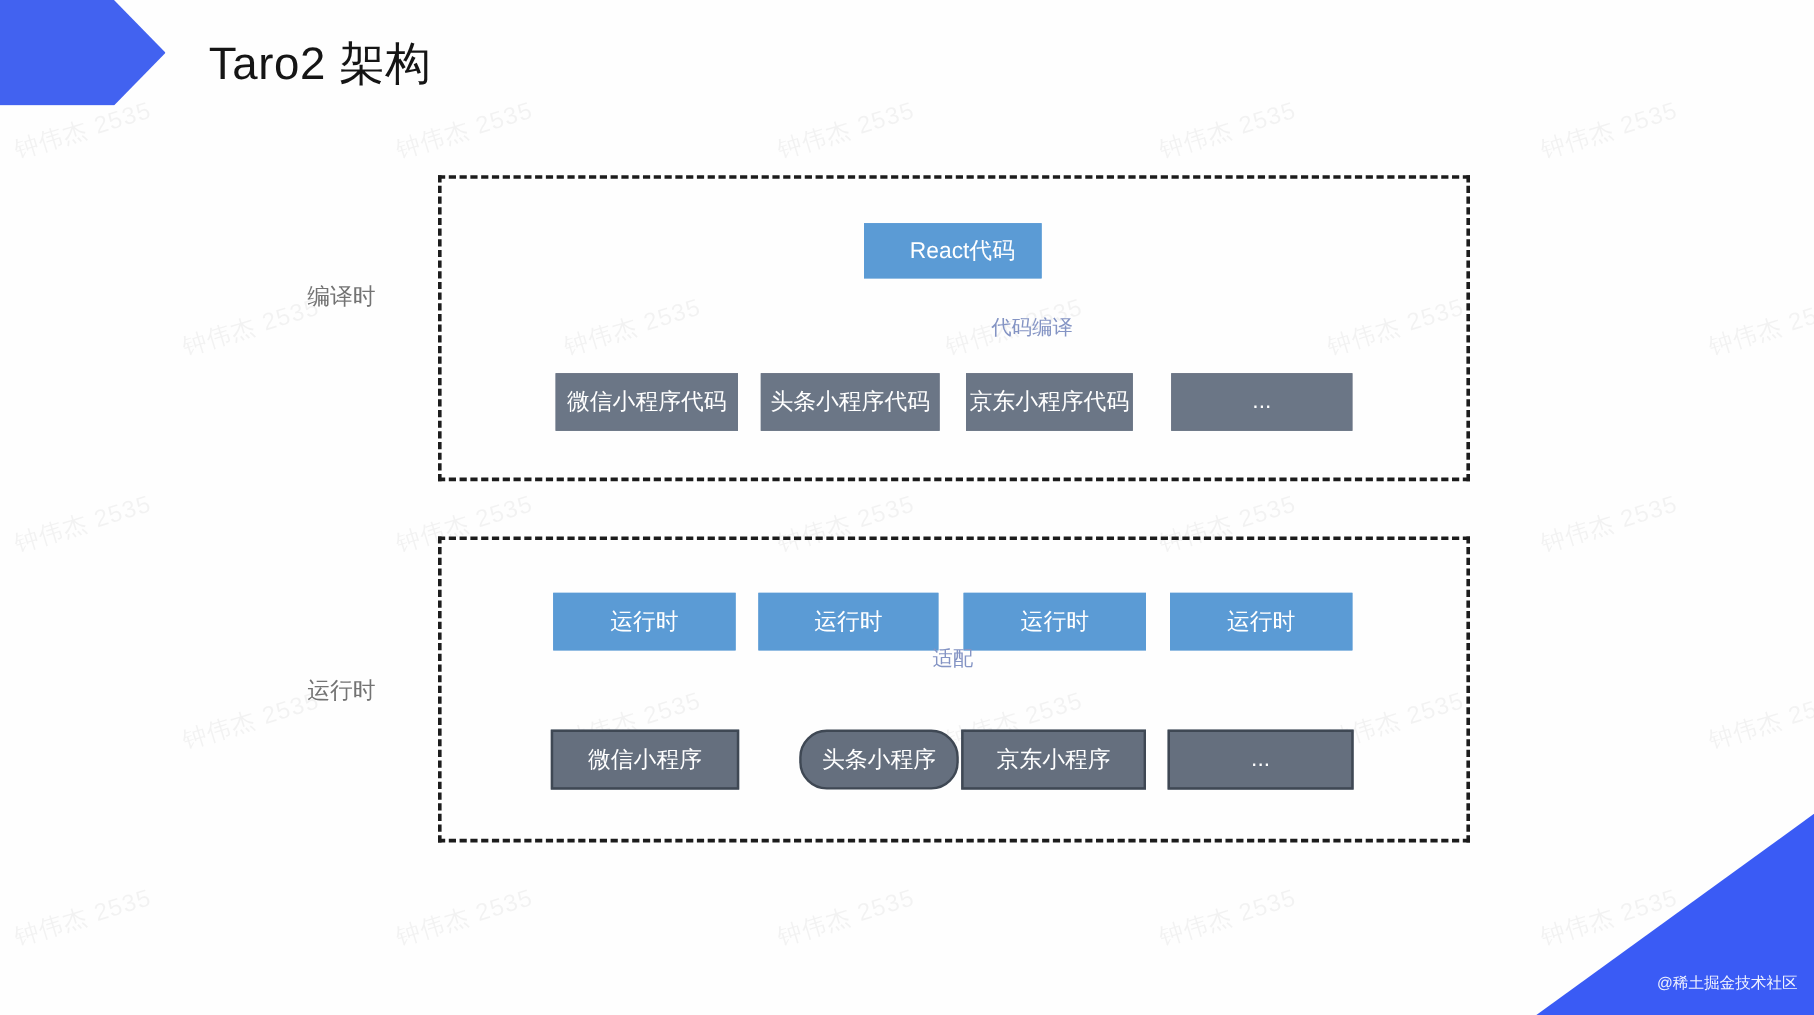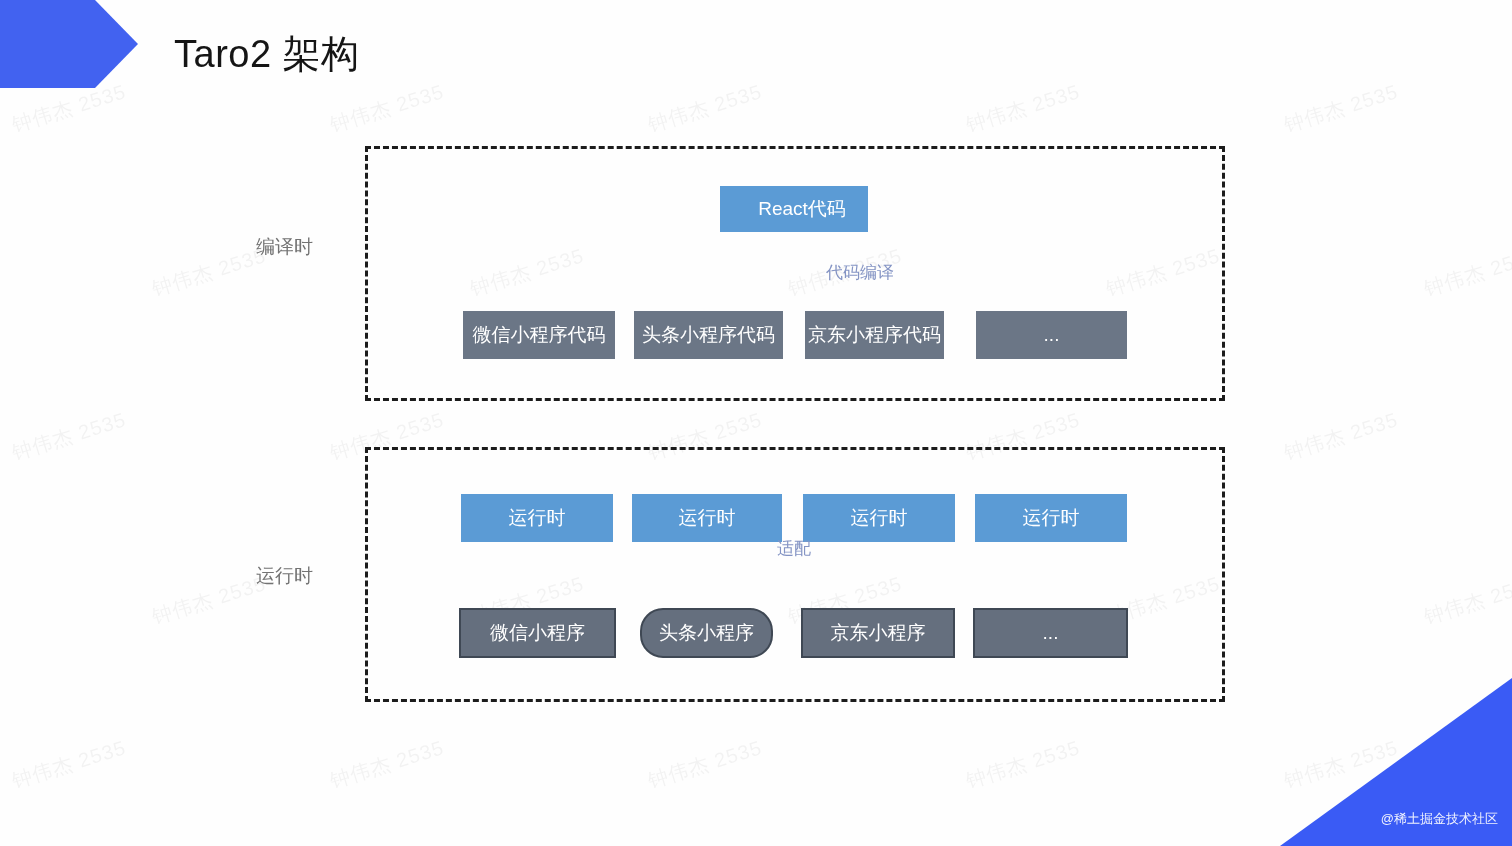--- a/index.html
+++ b/index.html
@@ -199,21 +199,21 @@
     <div class="dashed-box runtime-box"></div>
 
     <div class="node blue" style="left:461px; top:494px; width:152px; height:48px;">运行时</div>
     <div class="node blue" style="left:632px; top:494px; width:150px; height:48px;">运行时</div>
     <div class="node blue" style="left:803px; top:494px; width:152px; height:48px;">运行时</div>
     <div class="node blue" style="left:975px; top:494px; width:152px; height:48px;">运行时</div>
 
     <div class="connector-label" style="left:694px; top:537px; width:200px;">适配</div>
 
     <div class="node gray-outlined" style="left:459px; top:608px; width:157px; height:50px;">微信小程序</div>
-    <div class="node gray-outlined" style="left:640px; top:608px; width:133px; height:50px;border-radius:23px;">头条小程序</div>
+    <div class="node gray-outlined" style="left:666px; top:608px; width:133px; height:50px;border-radius:23px;">头条小程序</div>
     <div class="node gray-outlined" style="left:801px; top:608px; width:154px; height:50px;">京东小程序</div>
     <div class="node gray-outlined" style="left:973px; top:608px; width:155px; height:50px;">...</div>
 
   </div>
 
   <div class="corner-triangle"></div>
   <div class="corner-credit">@稀土掘金技术社区</div>
 
 </div>
 

